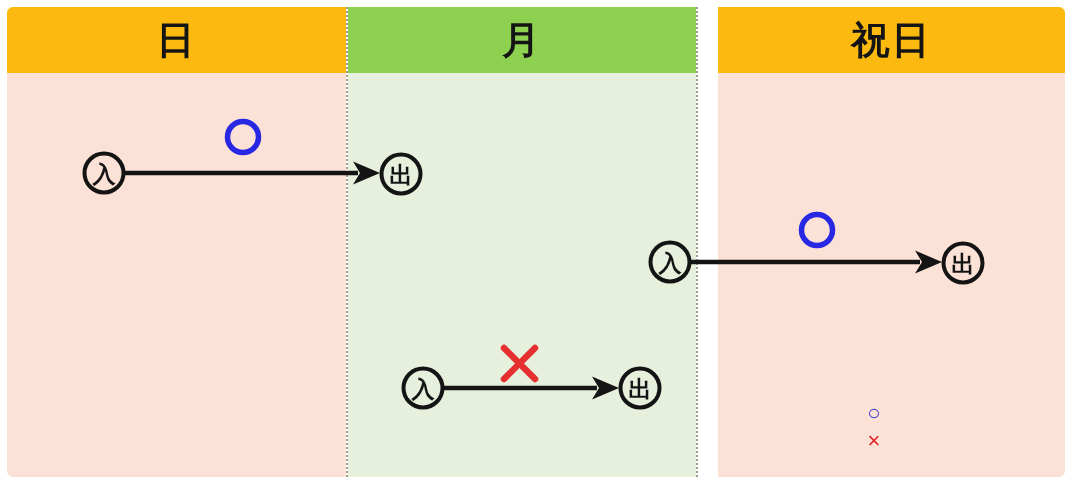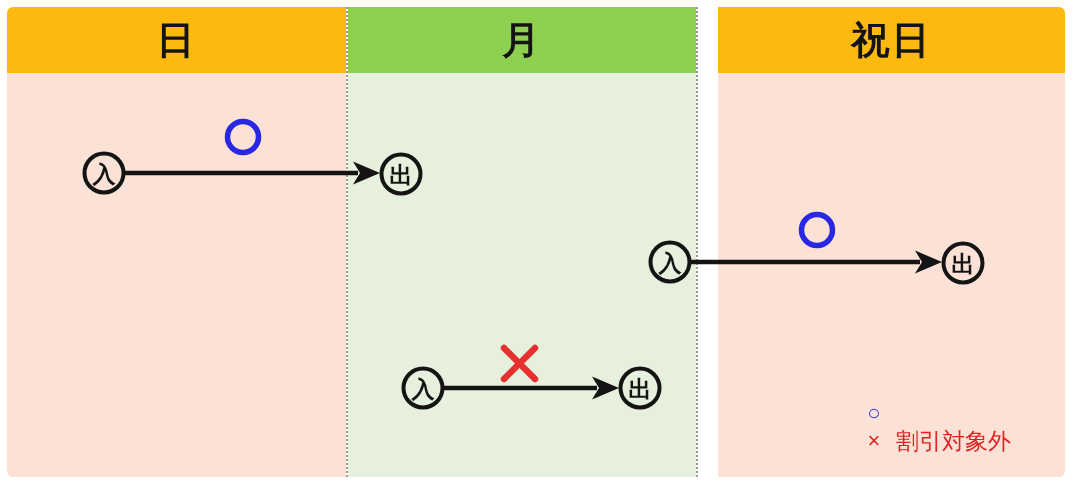--- a/index.html
+++ b/index.html
@@ -110,15 +110,14 @@
     </g>
   </g>
 </svg>
 
 <div class="legend">
   <div class="legend-row legend-ok">
     <span class="legend-sym">○</span>
   </div>
   <div class="legend-row legend-ng">
     <span class="legend-sym">×</span>
-    <span>割引対象外</span>
   </div>
 </div>
 
 </body></html>

